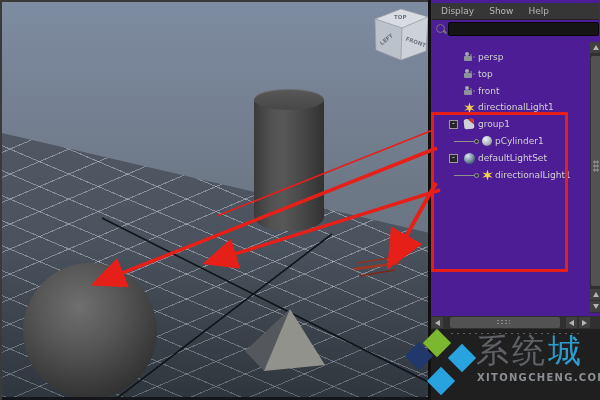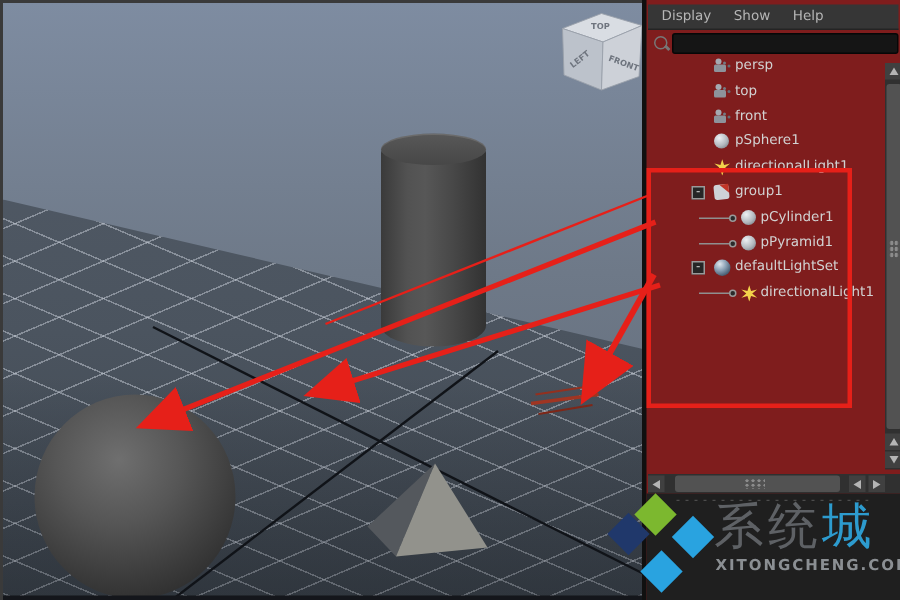--- a/index.html
+++ b/index.html
@@ -23,34 +23,34 @@
   
   .sphere{position:absolute;left:21px;top:261px;width:134px;height:136px;border-radius:50%;
           background:radial-gradient(circle at 42% 32%,#6f6f6f 0%,#565656 35%,#3c3c3c 65%,#232323 95%);}
   .cyl-body{position:absolute;left:252px;top:97px;width:70px;height:132px;
           background:linear-gradient(90deg,#3a3a3a 0%,#525252 25%,#575757 42%,#484848 68%,#323232 100%);
           border-radius:3px 3px 50% 50% / 3px 3px 14px 14px;}
   .cyl-top{position:absolute;left:252px;top:87px;width:70px;height:21px;border-radius:50%;
           background:linear-gradient(180deg,#585858 0%,#474747 100%);
           box-shadow:inset 0 1px 0 rgba(255,255,255,.12);}
   
-  .panel{position:absolute;left:428px;top:0;width:172px;height:400px;background:#7f1d1d;
+  .panel{position:absolute;left:428px;top:0;width:172px;height:400px;background:#4c1d95;
          border-left:3px solid #101010;box-sizing:border-box;}
   .menubar{position:absolute;left:1px;top:3px;right:1px;height:16px;background:#363636;
            display:flex;gap:15px;align-items:center;padding-left:9px;
            border-bottom:1px solid #242424;}
   .menubar span{font-size:9px;color:#b6b6b6;}
   .searchrow{position:absolute;left:0;top:20px;right:0;height:20px;}
   .mag{position:absolute;left:5px;top:4px;width:7px;height:7px;border:1.5px solid #777;
        border-radius:50%;}
   .mag::after{content:"";position:absolute;left:6px;top:6px;width:4px;height:1.5px;
        background:#777;transform:rotate(45deg);}
   .search-input{position:absolute;left:17px;top:2px;width:143px;height:12px;background:#151515;
        border:1px solid #070707;border-radius:2px;color:#ccc;font-size:9px;padding:0 3px;}
-  .tree{position:absolute;left:0;top:36px;width:157px;margin-left:12px;}
+  .tree{position:absolute;left:0;top:49px;width:157px;}
   .tree-row{position:relative;height:16.8px;}
   .tree-row .tree-label{position:absolute;top:3px;font-size:9px;color:#d2d2d2;white-space:nowrap;}
   .tree-row.dim .tree-label{color:#989898;}
   .indent-1 .tree-icon{left:33px;} .indent-1 .tree-label{left:47px;}
   .indent-2 .tree-icon{left:51px;} .indent-2 .tree-label{left:64px;}
   .tree-icon{position:absolute;top:3px;width:11px;height:11px;}
   .expander{position:absolute;left:18px;top:4px;width:9px;height:9px;box-sizing:border-box;
       border:1px solid #9a9a9a;background:#262626;color:#ddd;font-size:8px;line-height:6px;
       text-align:center;}
   .connector{position:absolute;left:23px;top:8px;width:23px;height:1px;background:#8f8f8f;}
@@ -163,45 +163,34 @@
     <span class="tree-icon camera-icon"></span>
     <span class="tree-label">top</span>
   </div>
         <div class="tree-row indent-1">
 
     <span class="tree-icon camera-icon"></span>
     <span class="tree-label">front</span>
   </div>
         <div class="tree-row indent-1">
 
-    <span class="tree-icon mesh-icon"></span>
-    <span class="tree-label">pSphere1</span>
-  </div>
-        <div class="tree-row indent-1">
-
     <span class="tree-icon light-icon"></span>
     <span class="tree-label">directionalLight1</span>
   </div>
         <div class="tree-row indent-1">
     <span class="expander">-</span>
 
     <span class="tree-icon group-icon"></span>
     <span class="tree-label">group1</span>
   </div>
         <div class="tree-row indent-2">
 
     <span class="connector"></span>
     <span class="tree-icon mesh-icon"></span>
     <span class="tree-label">pCylinder1</span>
-  </div>
-        <div class="tree-row indent-2">
-
-    <span class="connector"></span>
-    <span class="tree-icon mesh-icon"></span>
-    <span class="tree-label">pPyramid1</span>
   </div>
         <div class="tree-row indent-1">
     <span class="expander">-</span>
 
     <span class="tree-icon set-icon"></span>
     <span class="tree-label">defaultLightSet</span>
   </div>
         <div class="tree-row indent-2">
 
     <span class="connector"></span>

